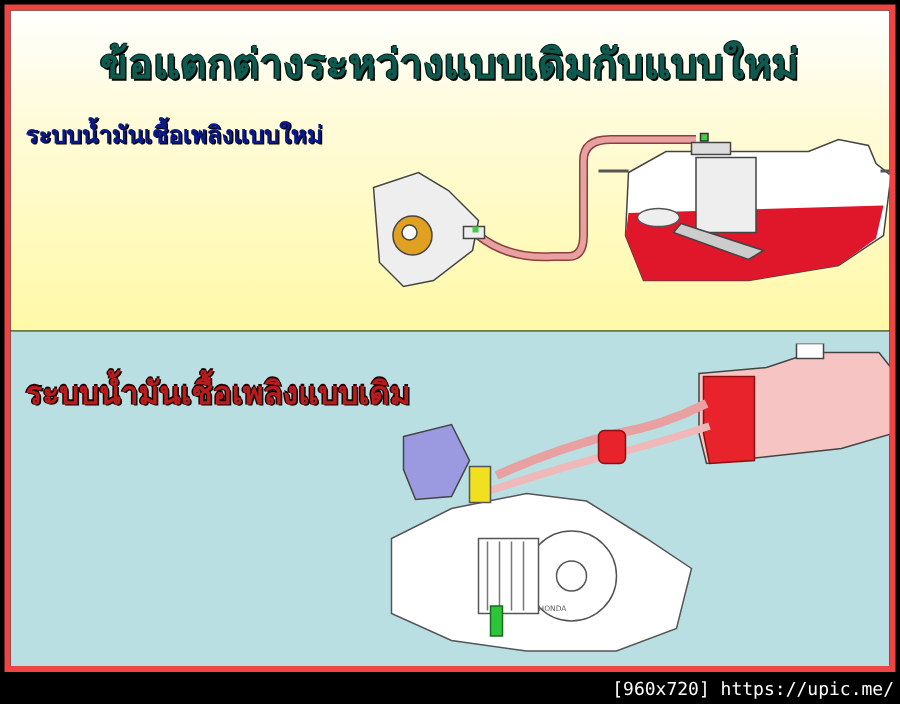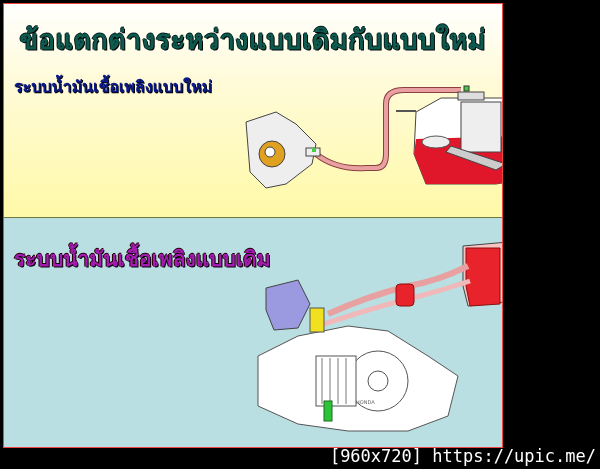--- a/index.html
+++ b/index.html
@@ -1,28 +1,28 @@
 <!DOCTYPE html>
 <html><head>
 <meta charset="utf-8">
 <style>
   html, body { margin:0; padding:0; }
   body { width:600px; height:469px; background:#000; position:relative; overflow:hidden; font-family:"DejaVu Sans", sans-serif; }
-  .slide { position:absolute; left:3px; top:3px; width:500px; height:445px; border:1px solid #ef4444; box-sizing:border-box; overflow:hidden; }
+  .slide { position:absolute; left:3px; top:3px; width:594px; height:445px; border:4px solid #ef4444; box-sizing:border-box; overflow:hidden; }
   .top-panel { position:absolute; left:0; top:0; width:100%; height:213px;
     background:linear-gradient(to bottom, #ffffff 0%, #fffbd9 35%, #fff9a8 100%); border-bottom:1px solid #6a7a40; }
   .bottom-panel { position:absolute; left:0; top:214px; width:100%; height:231px; background:#b9dfe2; }
   .title { position:absolute; left:0; width:100%; top:14px; text-align:center; font-size:27px; font-weight:bold; color:#0e5a4e;
     text-shadow:1px 1px 0 #000, -1px 0 0 #022, 0 -1px 0 #022; letter-spacing:0.5px; }
   .heading-new { position:absolute; left:10px; top:70px; font-size:16px; font-weight:bold; color:#0a1a8a;
     text-shadow:1px 1px 0 #000; }
-  .heading-old { position:absolute; left:10px; top:24px; font-size:21px; font-weight:bold; color:#a21caf;
+  .heading-old { position:absolute; left:10px; top:24px; font-size:21px; font-weight:bold; color:#b91c1c;
     text-shadow:1px 1px 0 #000, -1px 0 0 #200, 0 -1px 0 #200; }
   .diagram { position:absolute; }
-  .footer { position:absolute; right:4px; bottom:3px; color:#fff; font-family:"DejaVu Sans Mono", monospace; font-size:17px; }
+  .footer { position:absolute; right:4px; bottom:3px; color:#fff; font-family:"DejaVu Sans Mono", monospace; font-size:12px; }
 </style>
 </head>
 <body>
 
 <div class="slide">
   <div class="top-panel">
     <div class="title">ข้อแตกต่างระหว่างแบบเดิมกับแบบใหม่</div>
     <div class="heading-new">ระบบน้ำมันเชื้อเพลิงแบบใหม่</div>
 
     <svg class="diagram" style="left:232px;top:80px" width="362" height="118" viewBox="0 0 362 118">

